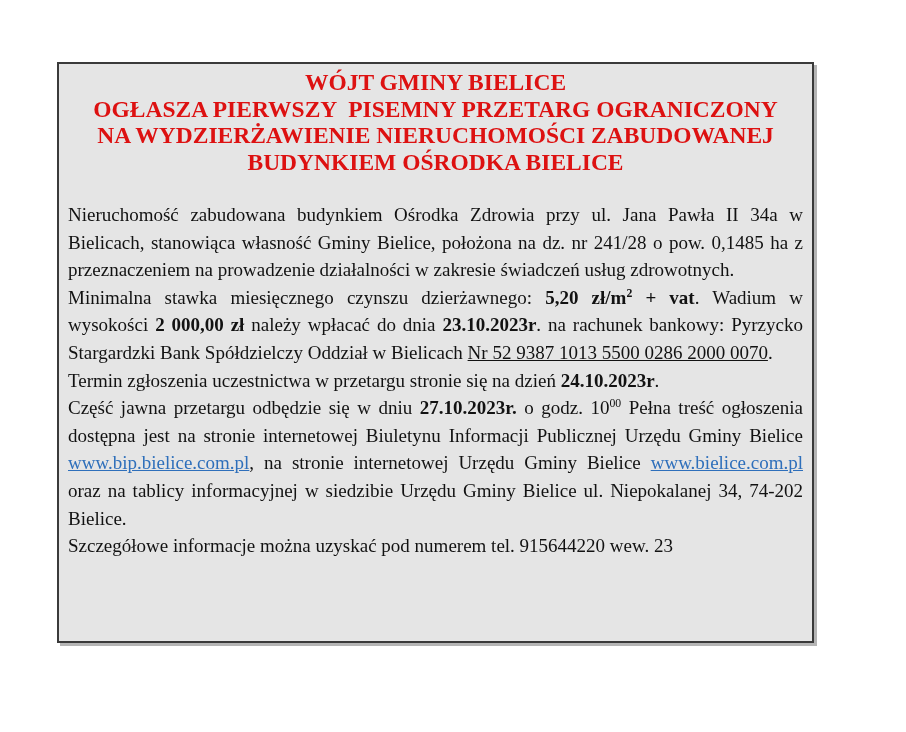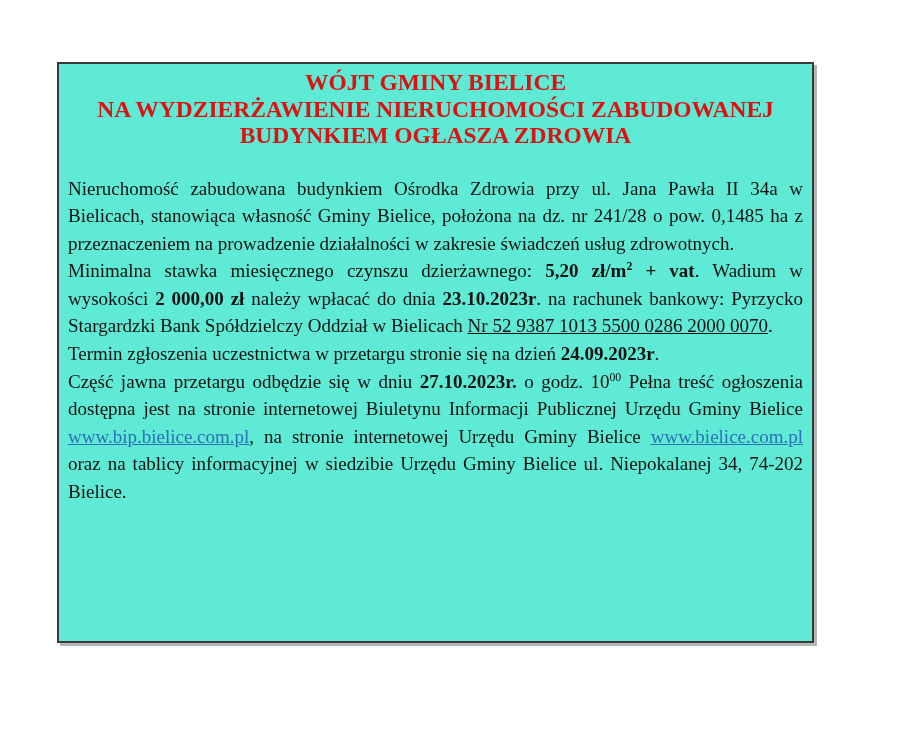--- a/index.html
+++ b/index.html
@@ -16,21 +16,21 @@
   }
   .notice {
     position: absolute;
     left: 57px;
     top: 62px;
     width: 757px;
     height: 581px;
     box-sizing: border-box;
     border: 2px solid #3a3a3a;
     box-shadow: 3px 3px 0 #b5b5b5;
-    background: #5eead4;
+    background: #e5e5e5;
     padding: 5px 9px 6px 9px;
     overflow: hidden;
   }
   .title-block {
     margin-bottom: 26px;
   }
   .title-line {
     text-align: center;
     font-weight: bold;
     font-size: 23.5px;
@@ -53,22 +53,24 @@
     vertical-align: super;
     line-height: 0;
   }
 </style>
 </head>
 <body>
 
 <div class="notice" style="border-color: rgb(58, 58, 58);">
   <div class="title-block">
       <div class="title-line" style="color: rgb(221, 17, 17);">WÓJT GMINY BIELICE</div>
+      <div class="title-line" style="color: rgb(221, 17, 17);">OGŁASZA PIERWSZY  PISEMNY PRZETARG OGRANICZONY</div>
       <div class="title-line" style="color: rgb(221, 17, 17); font-family: Liberation Serif, serif;">NA WYDZIERŻAWIENIE NIERUCHOMOŚCI ZABUDOWANEJ</div>
-      <div class="title-line" style="color: rgb(221, 17, 17);">BUDYNKIEM OGŁASZA ZDROWIA</div>
+      <div class="title-line" style="color: rgb(221, 17, 17);">BUDYNKIEM OŚRODKA BIELICE</div>
     </div>
   <div class="body-block">
       <p><span>Nieruchomość zabudowana budynkiem Ośrodka Zdrowia przy ul. Jana Pawła II 34a w Bielicach, stanowiąca własność Gminy Bielice, położona na dz. nr 241/28 o pow. 0,1485 ha z przeznaczeniem na prowadzenie działalności w zakresie świadczeń usług zdrowotnych.</span></p>
       <p><span>Minimalna stawka miesięcznego czynszu dzierżawnego: </span><span class="bold">5,20 zł/m</span><span class="bold"><sup>2</sup></span><span class="bold"> + vat</span><span>. Wadium w wysokości </span><span class="bold">2 000,00 zł</span><span> należy wpłacać do dnia </span><span class="bold">23.10.2023r</span><span>. na rachunek bankowy: Pyrzycko Stargardzki Bank Spółdzielczy Oddział w Bielicach </span><span class="underline">Nr 52 9387 1013 5500 0286 2000 0070</span><span>.</span></p>
-      <p><span>Termin zgłoszenia uczestnictwa w przetargu stronie się na dzień </span><span class="bold">24.09.2023r</span><span>.</span></p>
+      <p><span>Termin zgłoszenia uczestnictwa w przetargu stronie się na dzień </span><span class="bold">24.10.2023r</span><span>.</span></p>
       <p><span>Część jawna przetargu odbędzie się w dniu </span><span class="bold">27.10.2023r.</span><span> o godz. 10</span><span><sup>00</sup></span><span> Pełna treść ogłoszenia dostępna jest na stronie internetowej Biuletynu Informacji Publicznej Urzędu Gminy Bielice </span><a class="doc-link" href="#" style="color: rgb(46, 111, 187);">www.bip.bielice.com.pl</a><span>, na stronie internetowej Urzędu Gminy Bielice </span><a class="doc-link" href="#" style="color: rgb(46, 111, 187);">www.bielice.com.pl</a><span> oraz na tablicy informacyjnej w siedzibie Urzędu Gminy Bielice ul. Niepokalanej 34, 74-202 Bielice.</span></p>
+      <p><span>Szczegółowe informacje można uzyskać pod numerem tel. 915644220 wew. 23</span></p>
     </div>
 </div>
 
 </body></html>

